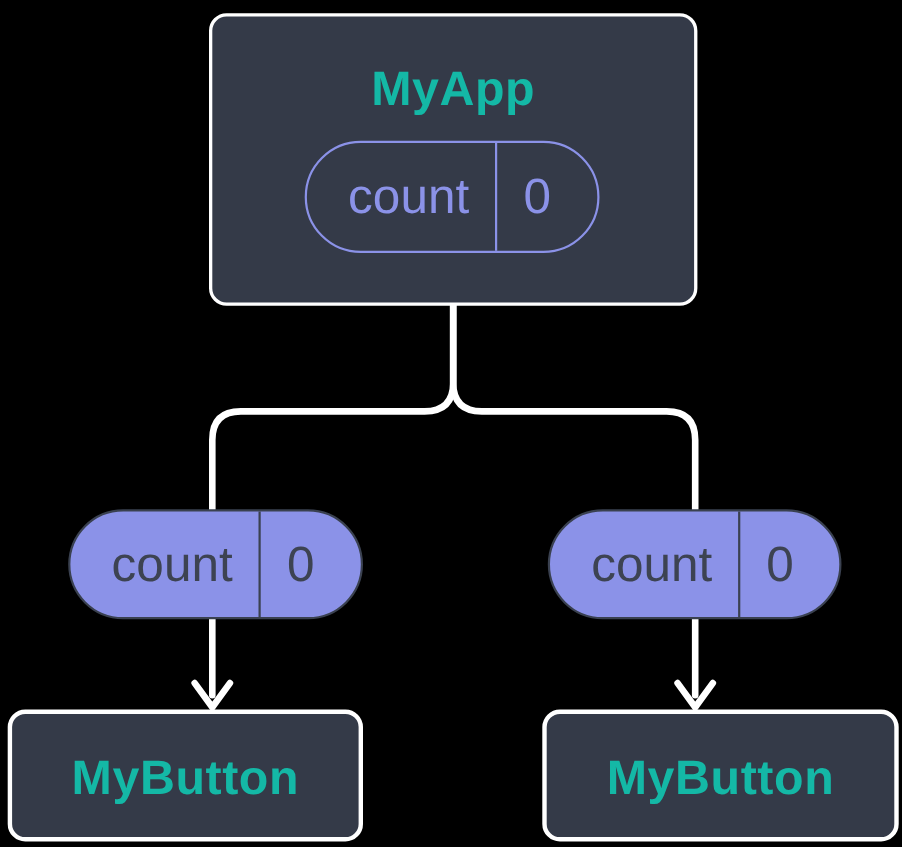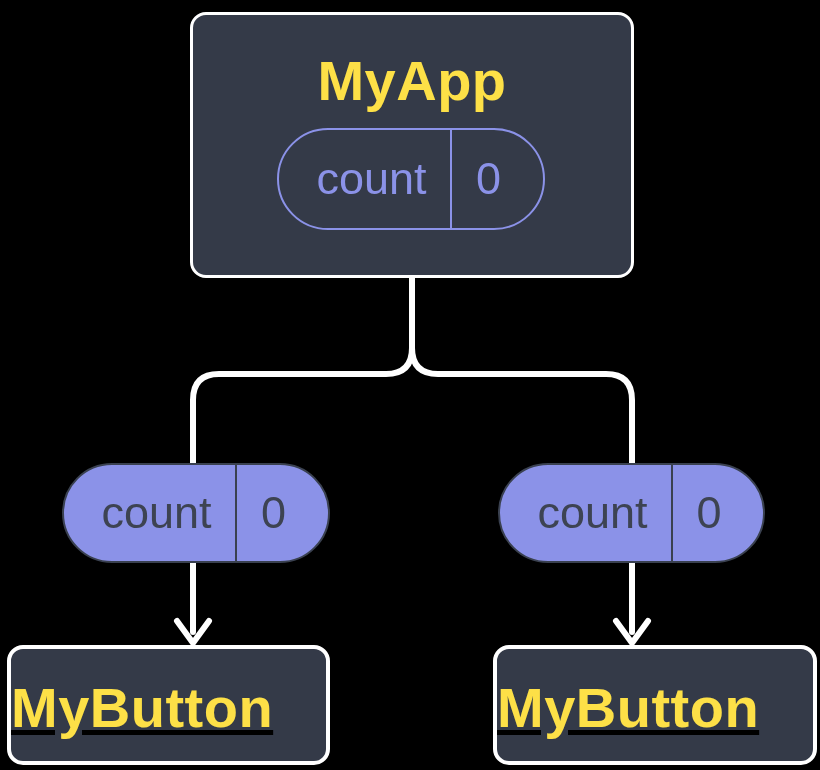--- a/index.html
+++ b/index.html
@@ -26,22 +26,22 @@
   }
   .component-box {
     position: absolute;
     background: #343A48;
     border: 3px solid #FFFFFF;
     border-radius: 16px;
     box-sizing: border-box;
     z-index: 1;
   }
   .component-title {
-    color: #fde047;
-    font-size: 56px;
+    color: #14b8a6;
+    font-size: 44px;
     font-weight: 600;
     letter-spacing: 0.5px;
   }
   #myapp-box { left: 190px; top: 12px; width: 444px; height: 266px; }
   #myapp-box .component-title {
     position: absolute;
     left: 0; right: 0; top: 42px;
     line-height: 48px;
     text-align: center;
   }
@@ -89,23 +89,23 @@
     border-radius: 50px;
     color: #3D4352;
   }
   .prop-pill .pill-divider { background: #3A4150; }
   #prop-pill-left  { left: 62px;  top: 463px; }
   #prop-pill-right { left: 498px; top: 463px; width: 267px; }
   
   .button-box {
     display: flex;
     align-items: center;
+    justify-content: center;
     border-width: 4px;
     padding-top: 5px;
-    text-decoration: underline;
   }
   #mybutton-box-left  { left: 7px;   top: 645px; width: 323px; height: 120px; }
   #mybutton-box-right { left: 493px; top: 645px; width: 324px; height: 120px; }
 </style>
 </head>
 <body>
 
 <div class="canvas">
 
   <svg class="connector-svg" viewBox="0 0 820 770" xmlns="http://www.w3.org/2000/svg">

